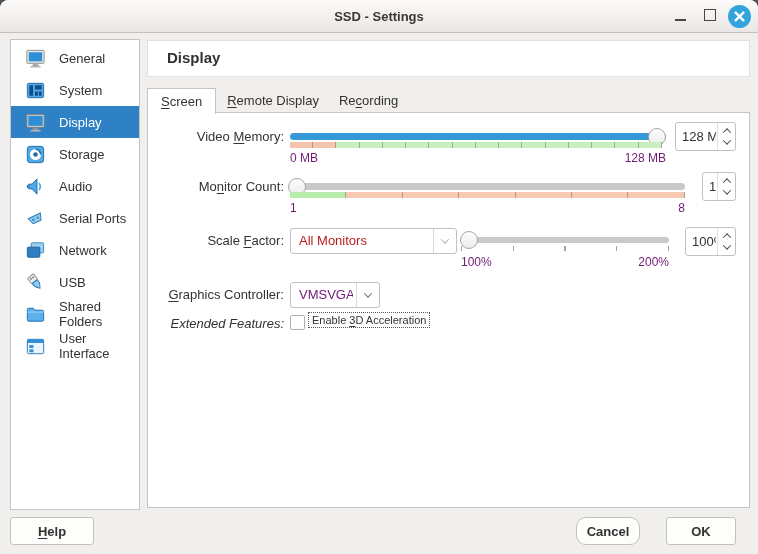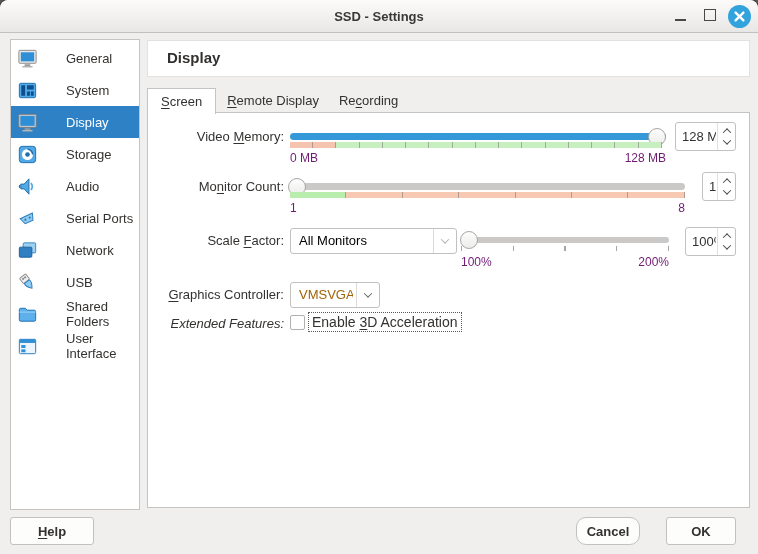--- a/index.html
+++ b/index.html
@@ -9,21 +9,21 @@
   
   #titlebar{position:absolute;left:0;top:0;width:758px;height:33px;background:linear-gradient(#fcfbfa,#e9e7e5);border-bottom:1px solid #c3c1bf;border-radius:8px 8px 0 0;}
   #title-text{position:absolute;left:0;right:0;top:0;height:33px;line-height:33px;text-align:center;font-size:13px;font-weight:bold;color:#3a3836;}
   .tb-btn{position:absolute;cursor:default;}
   #btn-min{right:72px;top:19px;width:11px;height:2px;background:#4a4846;}
   #btn-max{right:42px;top:9px;width:12px;height:12px;border:1.5px solid #4a4846;background:transparent;}
   #btn-close{right:7px;top:5px;width:23px;height:23px;}
 
   
   #sidebar{position:absolute;left:10px;top:39px;width:130px;height:471px;background:#fff;border:1px solid #c6c4c2;padding-top:2px;}
-  .side-item{display:flex;align-items:center;height:32px;padding-left:4px;gap:27px;font-size:13px;color:#343230;}
+  .side-item{display:flex;align-items:center;height:32px;padding-left:12px;gap:12px;font-size:13px;color:#343230;}
   .side-item.sel{background:#2d81c4;color:#fff;}
   .side-icon{width:24px;height:24px;display:flex;align-items:center;justify-content:center;flex:0 0 24px;}
 
   
   #page-header{position:absolute;left:147px;top:40px;width:603px;height:37px;background:#fff;border:1px solid #e3e1df;}
   #page-title{position:absolute;left:19px;top:8px;font-size:15px;font-weight:bold;color:#333130;}
   #tabbar{position:absolute;left:147px;top:88px;height:25px;display:flex;align-items:stretch;z-index:3;}
   .tab{font-size:13px;display:flex;align-items:center;padding:11px 13px;color:#343230;}
   .tab.active{background:#fff;border:1px solid #c6c4c2;border-bottom:none;height:26px;}
   .tab.plain{padding:0 9px;margin-left:2px;}
@@ -46,28 +46,28 @@
   #sf-ticks{height:5px;background:repeating-linear-gradient(to right,#a8a6a4 0 1px,transparent 1px 51.75px);}
 
   .spin{position:absolute;height:29px;background:#fff;border:1px solid #c3c1bf;border-radius:3px;font-size:13px;}
   .spin-text{position:absolute;left:6px;right:19px;top:0;bottom:0;line-height:27px;overflow:hidden;white-space:nowrap;}
   .spin-btns{position:absolute;right:0;top:0;bottom:0;width:18px;display:flex;flex-direction:column;align-items:center;justify-content:space-evenly;border-left:1px solid #e2e0de;}
   .chev{width:6px;height:6px;}
   .chev.up{border-left:1.5px solid #4a4846;border-top:1.5px solid #4a4846;transform:rotate(45deg) translate(1px,1px);}
   .chev.down{border-right:1.5px solid #4a4846;border-bottom:1.5px solid #4a4846;transform:rotate(45deg) translate(-1px,-1px);}
 
   .combo{position:absolute;height:26px;background:#fff;border:1px solid #c3c1bf;border-radius:3px;font-size:13px;}
-  .combo-text{position:absolute;left:8px;right:26px;top:0;bottom:0;line-height:24px;overflow:hidden;white-space:nowrap;color:#a16207;}
-  .combo.disabled .combo-text{color:#000000;}
+  .combo-text{position:absolute;left:8px;right:26px;top:0;bottom:0;line-height:24px;overflow:hidden;white-space:nowrap;color:#701a75;}
+  .combo.disabled .combo-text{color:#b91c1c;}
   .combo-arrow{position:absolute;right:0;top:0;bottom:0;width:23px;border-left:1px solid #dddbd9;display:flex;align-items:center;justify-content:center;}
   .combo-arrow .chev.down{border-color:#6a6866;}
   .combo.disabled .combo-arrow .chev.down{border-color:#b3b0ad;}
 
   #checkbox-3d{position:absolute;left:142px;top:202px;width:15px;height:15px;background:#fff;border:1px solid #b3b1ae;border-radius:2px;}
-  #label-3d{position:absolute;left:160px;top:199px;font-size:14px;border:1px dotted #5a5856;padding:1px 3px;white-space:nowrap;}
+  #label-3d{position:absolute;left:160px;top:199px;font-size:11px;border:1px dotted #5a5856;padding:1px 3px;white-space:nowrap;}
 
   
   .btn{position:absolute;height:28px;background:#fdfdfc;border:1px solid #c3c1bf;border-radius:3px;font-size:13px;color:#343230;display:flex;align-items:center;justify-content:center;font-weight:bold;}
   #btn-help{left:10px;top:517px;width:84px;}
   #btn-cancel{left:576px;top:517px;width:64px;border-radius:10px;}
   #btn-ok{left:666px;top:517px;width:70px;}
 </style>
 </head>
 <body>
 

